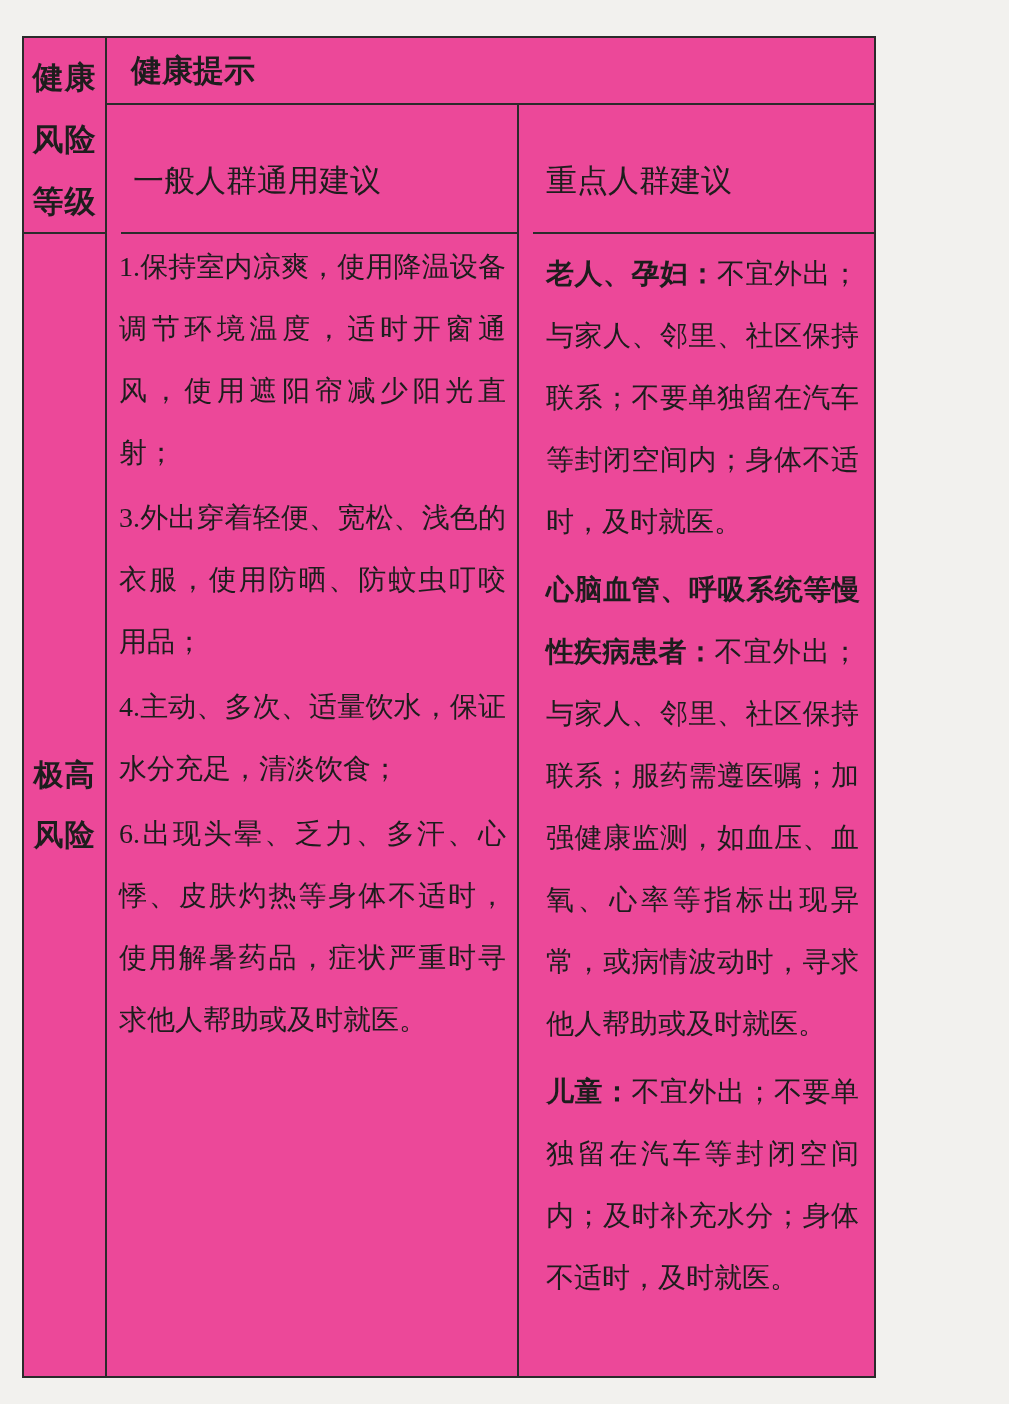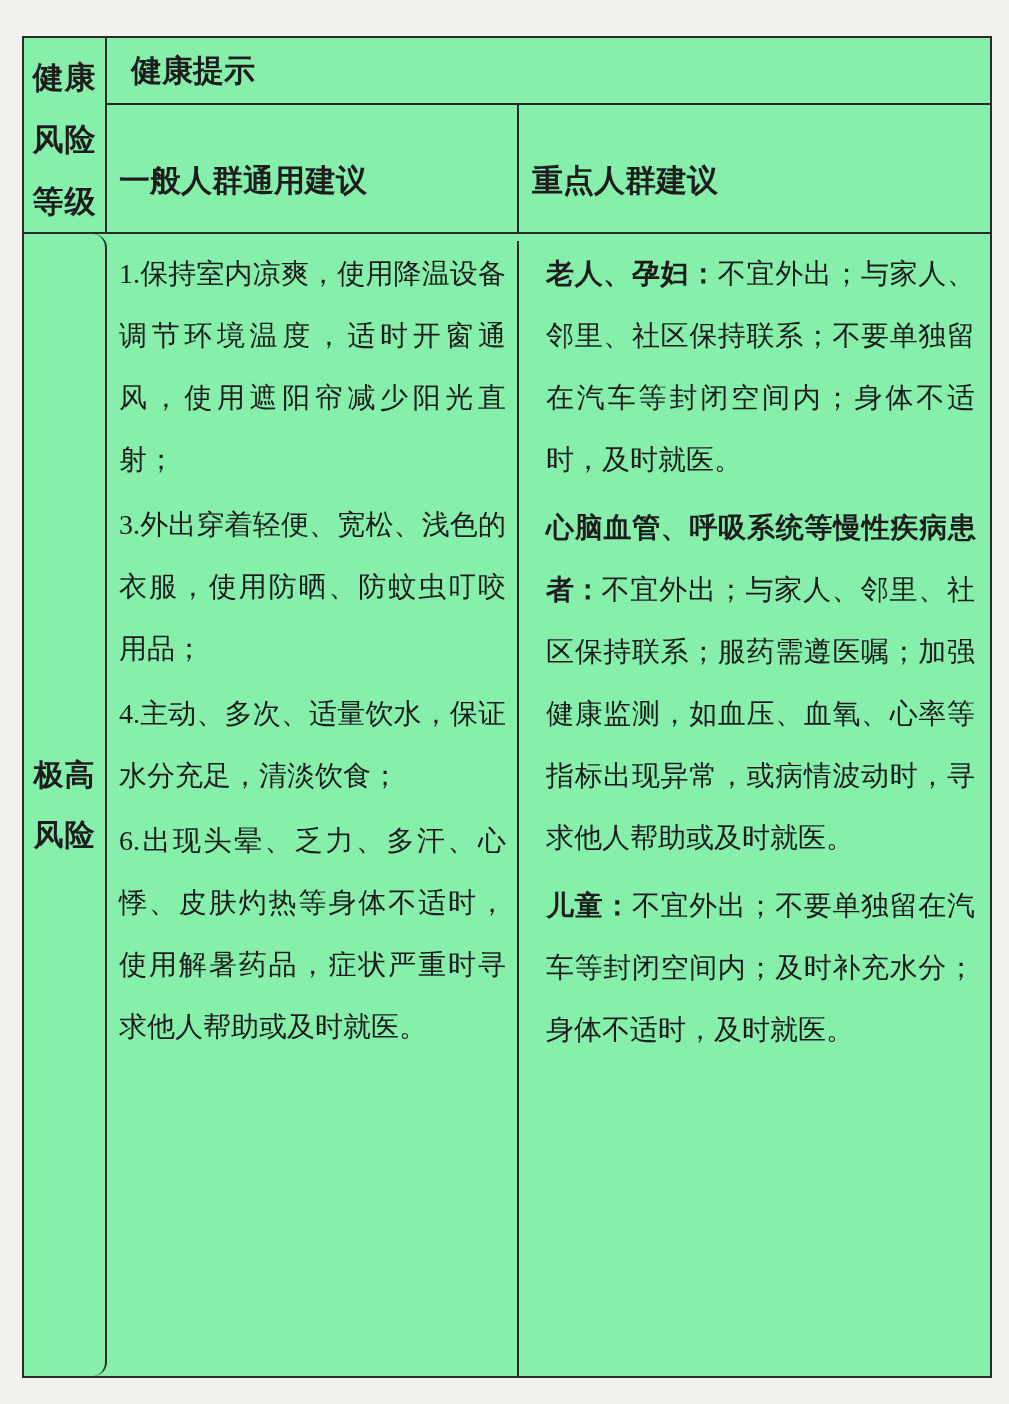--- a/index.html
+++ b/index.html
@@ -15,28 +15,28 @@
     width: 1009px;
     height: 1404px;
     background: #f2f1ee;
     font-family: "Liberation Serif", "DejaVu Serif", serif;
     color: #1d1d1d;
   }
   .grid-table {
     position: absolute;
     left: 22px;
     top: 36px;
-    width: 970px;
+    width: 854px;
     height: 1342px;
     border: 2px solid #2b2b2b;
     box-sizing: border-box;
     display: grid;
     grid-template-columns: 83px 412px 1fr;
     grid-template-rows: 67px 129px 1fr;
-    background: #86efac;
+    background: #ec4899;
   }
   .cell { box-sizing: border-box; overflow: hidden; }
 
   
   .risk-col-header {
     grid-column: 1; grid-row: 1 / 3;
     border-right: 2px solid #2b2b2b;
     border-bottom: 2px solid #2b2b2b;
     display: flex; flex-direction: column;
     justify-content: center; align-items: center;
@@ -52,48 +52,46 @@
     padding-left: 24px;
     font-family: "Liberation Sans", "DejaVu Sans", sans-serif;
     font-weight: 700; font-size: 31px;
   }
   .sub-header {
     grid-row: 2;
     border-bottom: 2px solid #2b2b2b;
     display: flex; align-items: center;
     padding-top: 24px;
     font-family: "Liberation Sans", "DejaVu Sans", sans-serif;
-    font-weight: 700; font-size: 31px;
+    font-weight: 400; font-size: 31px; margin-left: 14px;
   }
   .general-header { grid-column: 2; border-right: 2px solid #2b2b2b; padding-left: 12px; }
   .key-header     { grid-column: 3; padding-left: 13px; }
 
   
   .risk-level {
     grid-column: 1; grid-row: 3;
     border-right: 2px solid #2b2b2b;
     display: flex; flex-direction: column;
     justify-content: center; align-items: center;
     font-family: "Liberation Sans", "DejaVu Sans", sans-serif;
     font-weight: 700; font-size: 30px; line-height: 60px;
     letter-spacing: 1px;
-    border-radius: 14px;
   }
   .body-cell {
     grid-row: 3;
     font-size: 28px;
     line-height: 62px;
     text-align: justify;
     text-justify: inter-ideograph;
   }
   .general-body {
     grid-column: 2;
     border-right: 2px solid #2b2b2b;
     padding: 2px 11px 0 12px;
-    margin-top: 7px;
   }
   .key-body {
     grid-column: 3;
     padding: 9px 15px 0 13px;
   }
   .body-cell p { margin: 0 0 3px 0; }
   .key-body p  { margin: 0 0 6px 14px; }
   .lead {
     font-family: "Liberation Sans", "DejaVu Sans", sans-serif;
     font-weight: 700;

